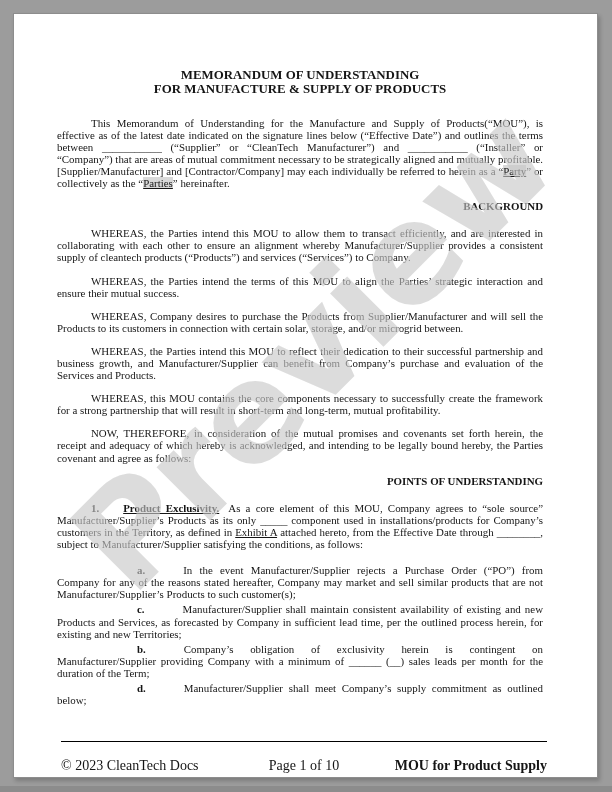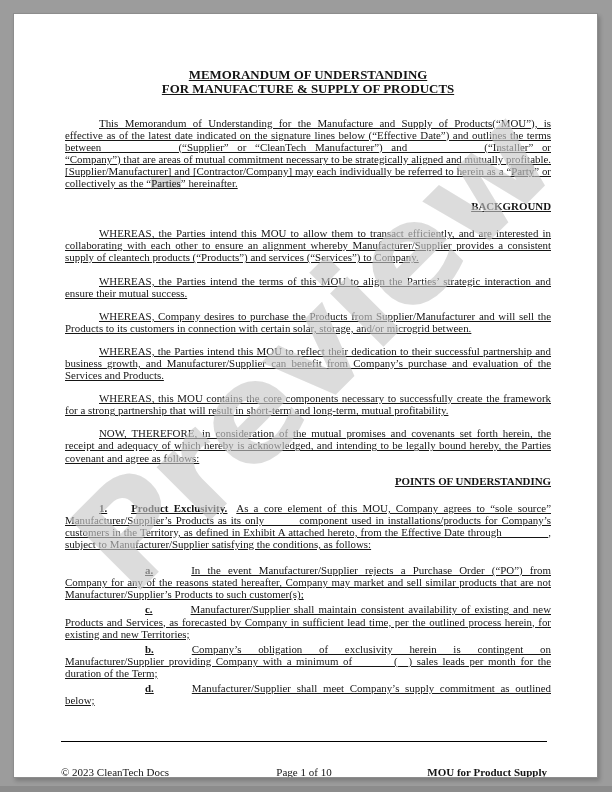--- a/index.html
+++ b/index.html
@@ -23,28 +23,27 @@
     width: 585px; height: 765px;
     background: var(--page, #ffffff);
     border: 1px solid #8d8d8d;
     box-sizing: border-box;
     box-shadow: 2px 3px 4px rgba(0,0,0,0.20);
     overflow: hidden;
   }
 
   .content {
     position: absolute;
-    left: 51px; top: 55px;
+    left: 43px; top: 55px;
     width: 486px;
     font-family: "Liberation Serif", "DejaVu Serif", serif;
     font-size: 10.9px;
     line-height: 12.1px;
     color: var(--text, #151515);
     text-align: justify;
-    text-decoration: underline;
   }
 
   .doc-title {
     text-align: center;
     font-weight: bold;
     font-size: 12.9px;
     line-height: 13.8px;
     margin: 0 0 20px 0;
   }
 
@@ -61,25 +60,25 @@
   .b { font-weight: bold; }
   .u { text-decoration: underline; }
   .hl { background: var(--shading, #d9d9d9); }
   .sp { display: inline-block; }
 
   .footer {
     position: absolute;
     left: 47px; top: 727px;
     width: 486px;
     border-top: 1px solid var(--footer_rule, #000000);
-    padding-top: 24px;
+    padding-top: 16px;
     display: flex;
     align-items: baseline;
     font-family: "Liberation Serif", "DejaVu Serif", serif;
-    font-size: 11px;
+    font-size: 14px;
     color: var(--text, #151515);
   }
   .footer .f-left  { flex: 1; text-align: left; }
   .footer .f-mid   { flex: none; text-align: center; }
   .footer .f-right { flex: 1; text-align: right; font-weight: bold; }
 
   .watermark {
     position: absolute;
     left: 299px; top: 337px;
     transform: translate(-50%, -50%) rotate(-45deg);

